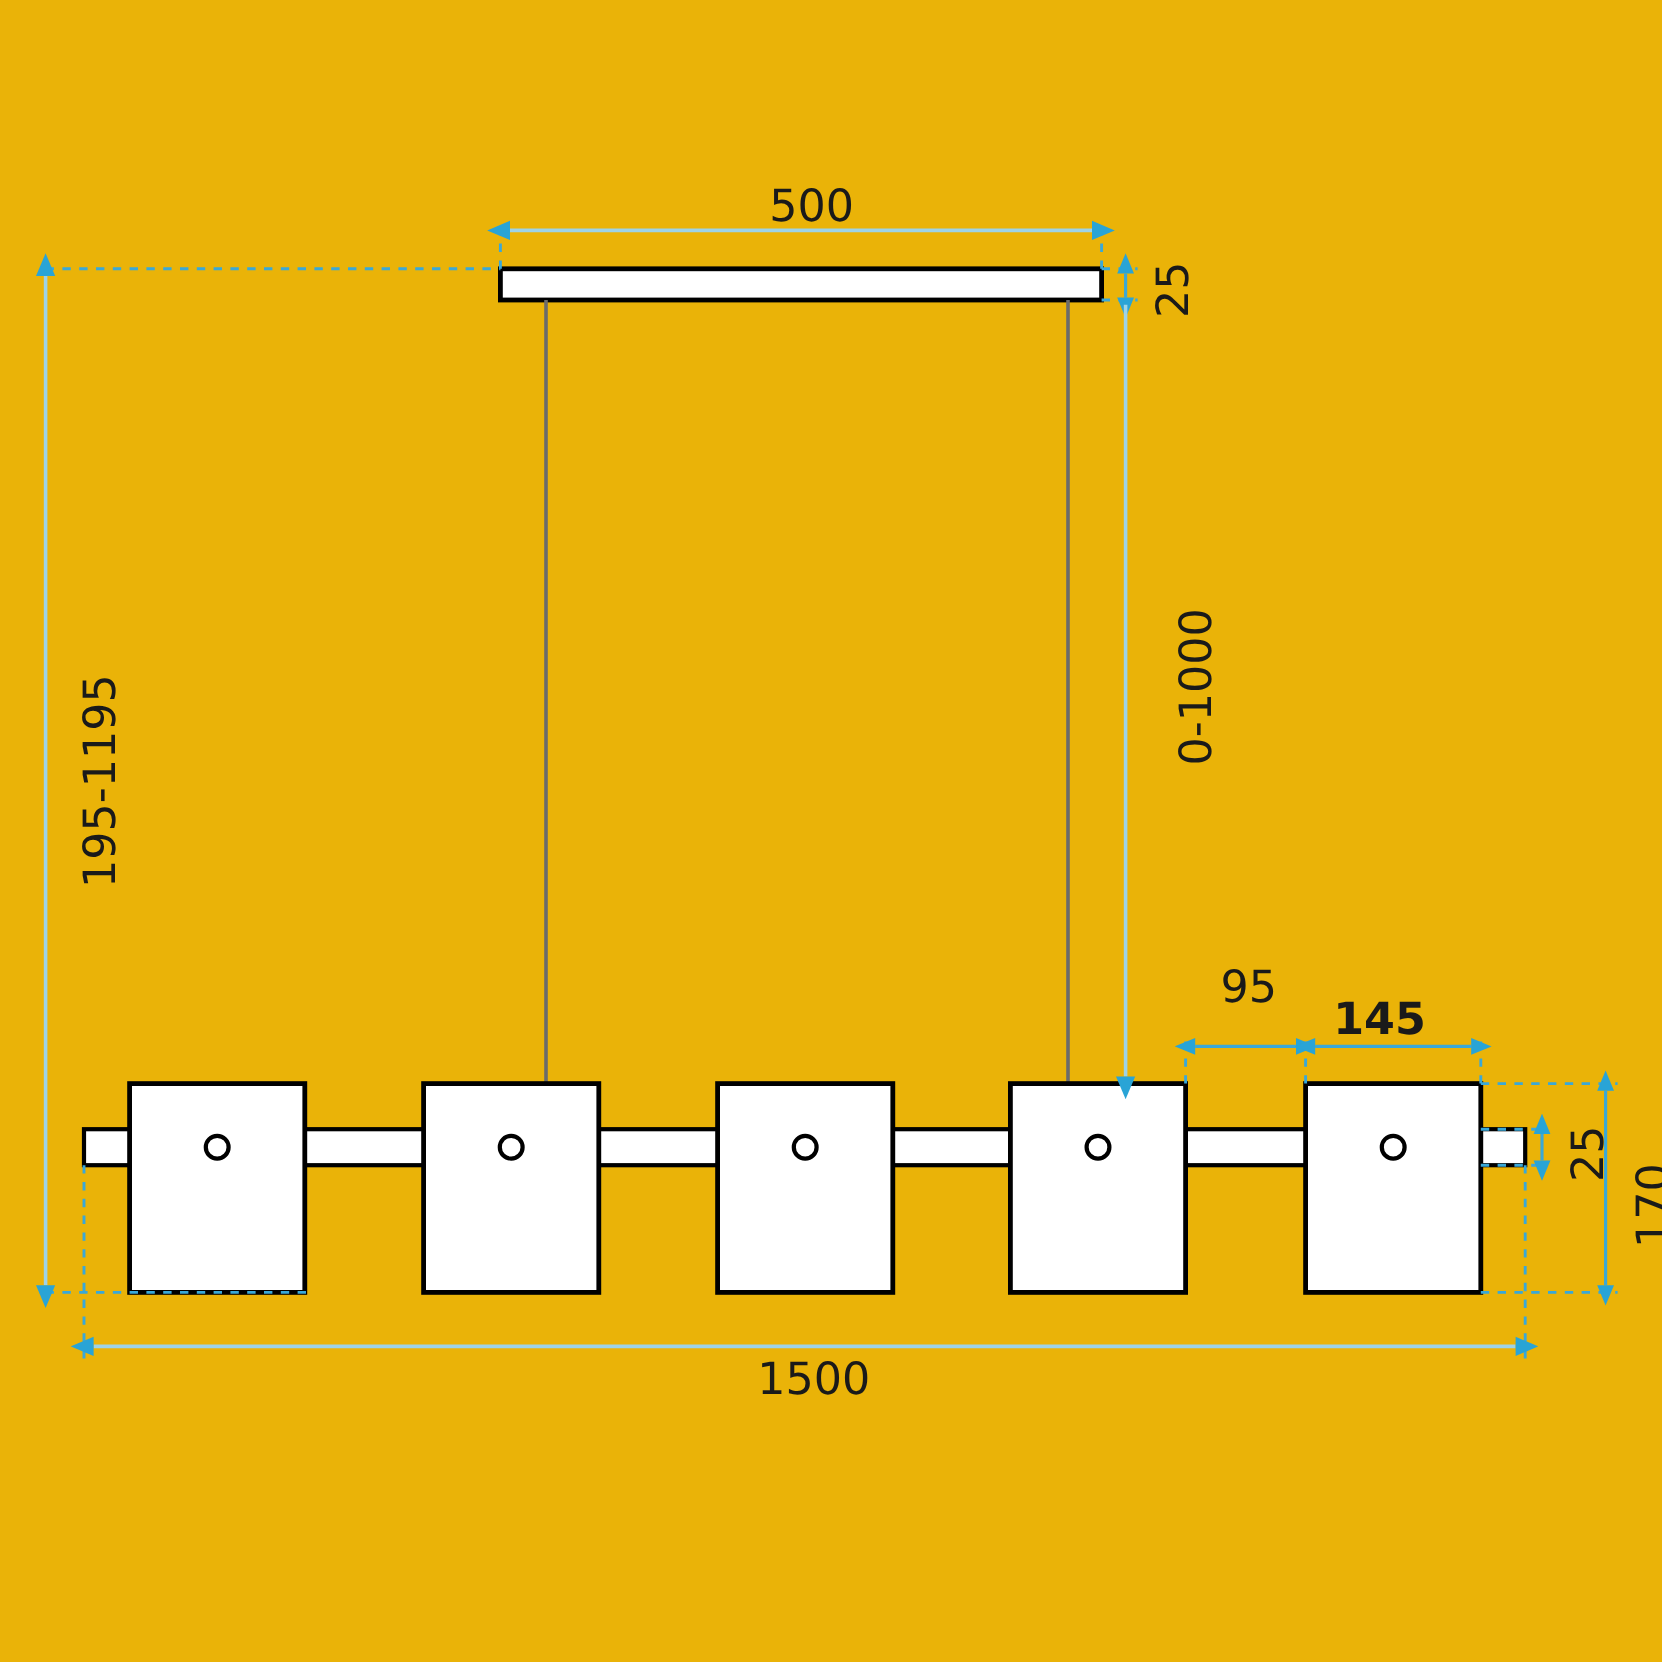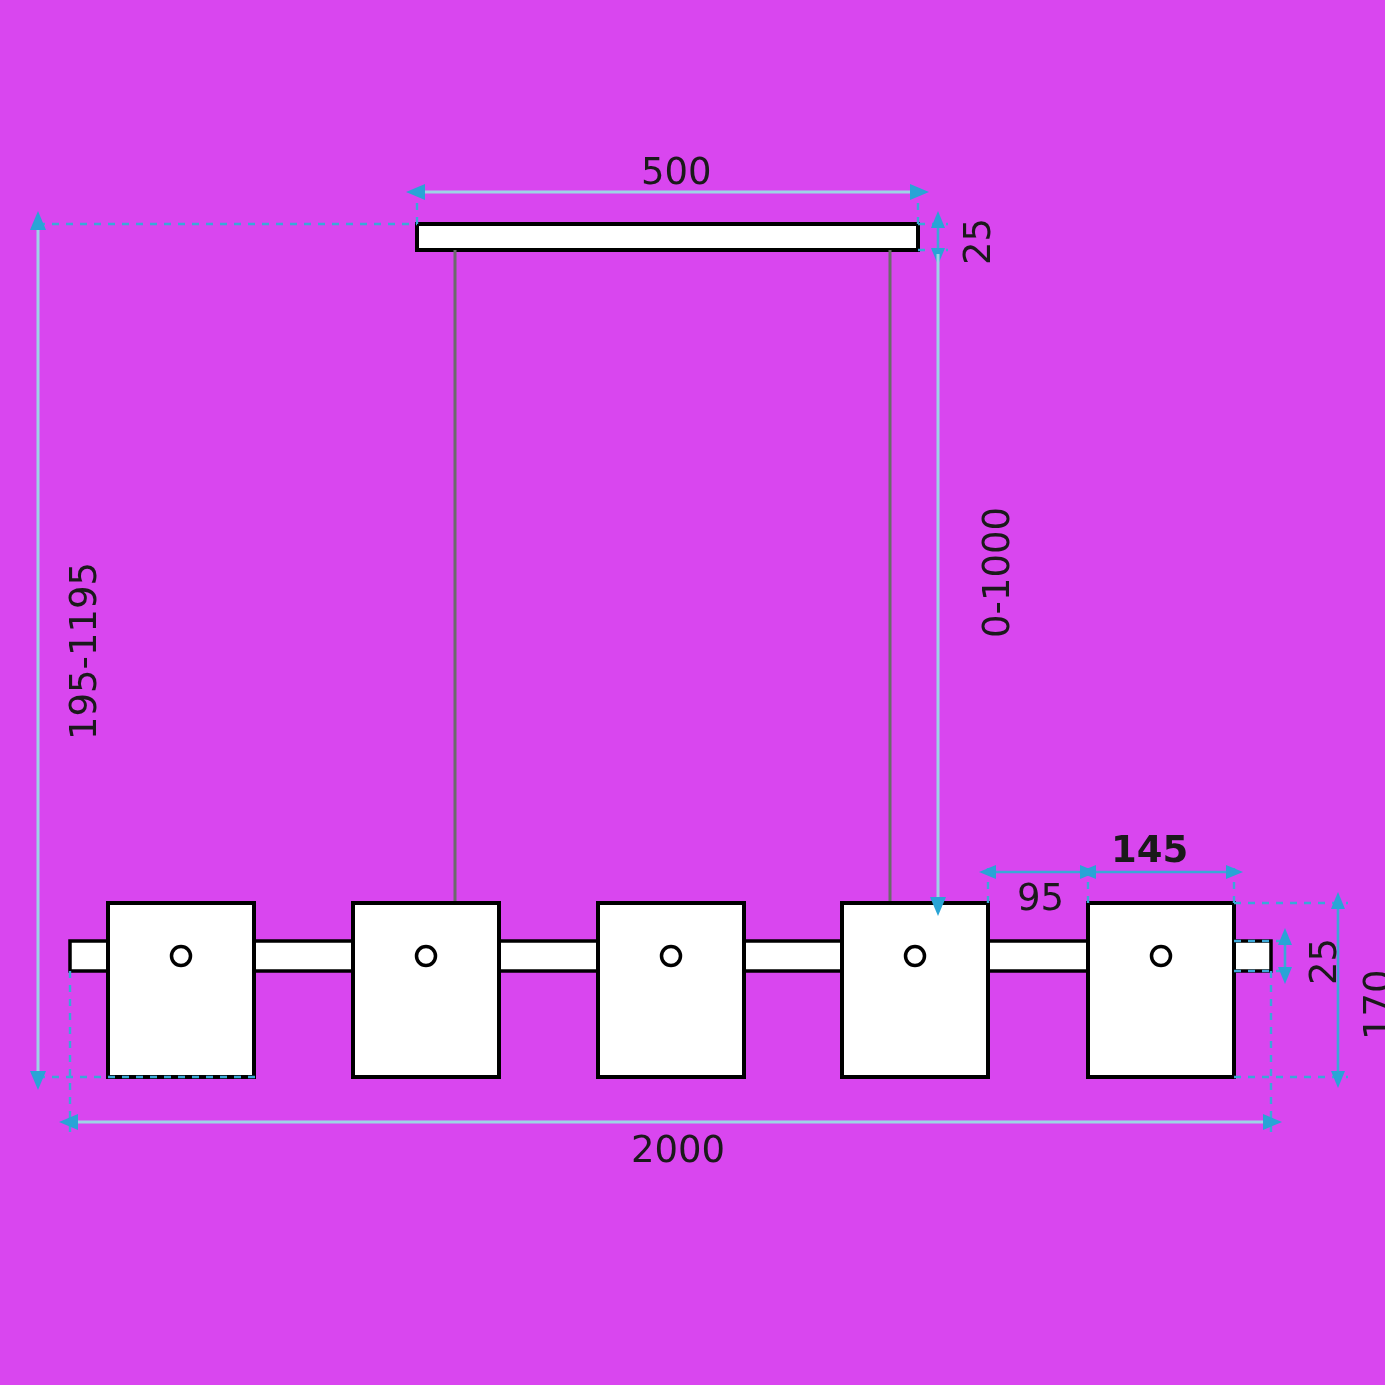--- a/index.html
+++ b/index.html
@@ -4,21 +4,21 @@
 <style>
   html, body {
     margin: 0;
     padding: 0;
     background: #ffffff;
   }
   #canvas {
     position: relative;
     width: 1385px;
     height: 1385px;
-    background: #d946ef;
+    background: #eab308;
     font-family: "DejaVu Sans", "Liberation Sans", sans-serif;
     overflow: hidden;
   }
   svg#drawing {
     position: absolute;
     left: 0;
     top: 0;
     width: 1385px;
     height: 1385px;
   }
@@ -182,23 +182,23 @@
   </svg>
 
   <div class="dim-label" style="left:641px; top:150px;">500</div>
 
   <div class="dim-label vertical" style="left:956px; top:265px;">25</div>
 
   <div class="dim-label vertical" style="left:975px; top:638px;">0-1000</div>
 
   <div class="dim-label vertical" style="left:62px; top:740px;">195-1195</div>
 
-  <div class="dim-label" style="left:1017px; top:876px;">95</div>
+  <div class="dim-label" style="left:1017px; top:801px;">95</div>
 
   <div class="dim-label" style="left:1111px; top:828px;font-weight:bold;">145</div>
 
   <div class="dim-label vertical" style="left:1302px; top:985px;">25</div>
 
   <div class="dim-label vertical" style="left:1356px; top:1040px;">170</div>
 
-  <div class="dim-label" style="left:631px; top:1128px;">2000</div>
+  <div class="dim-label" style="left:631px; top:1128px;">1500</div>
 
 </div>
 
 </body></html>

